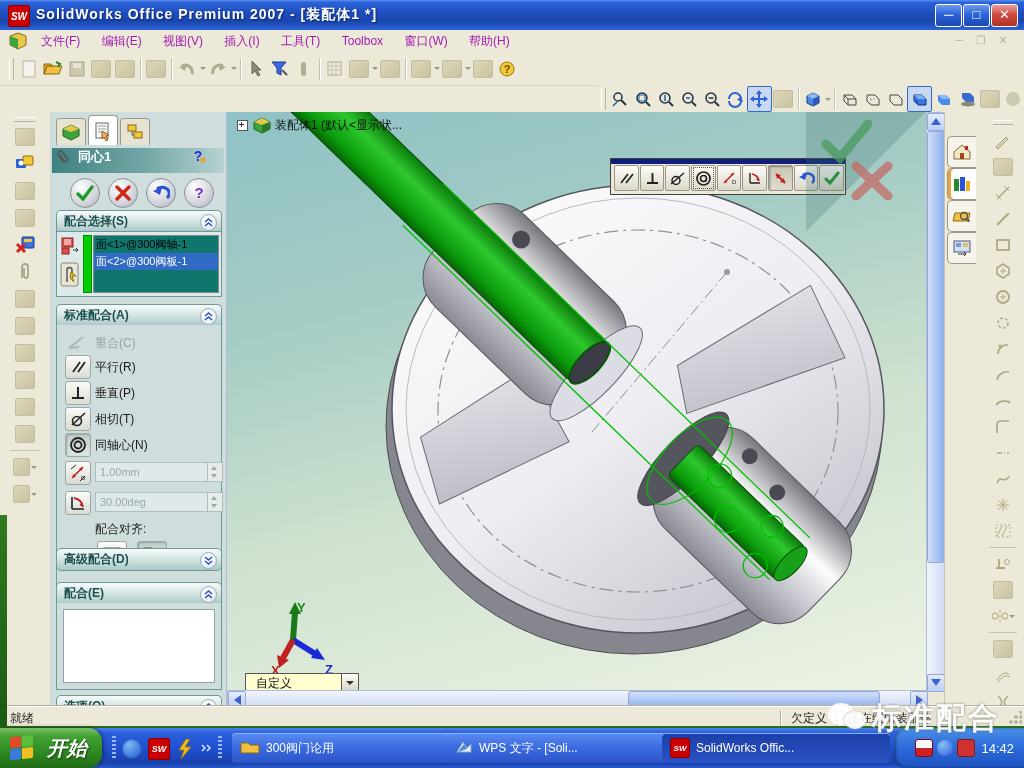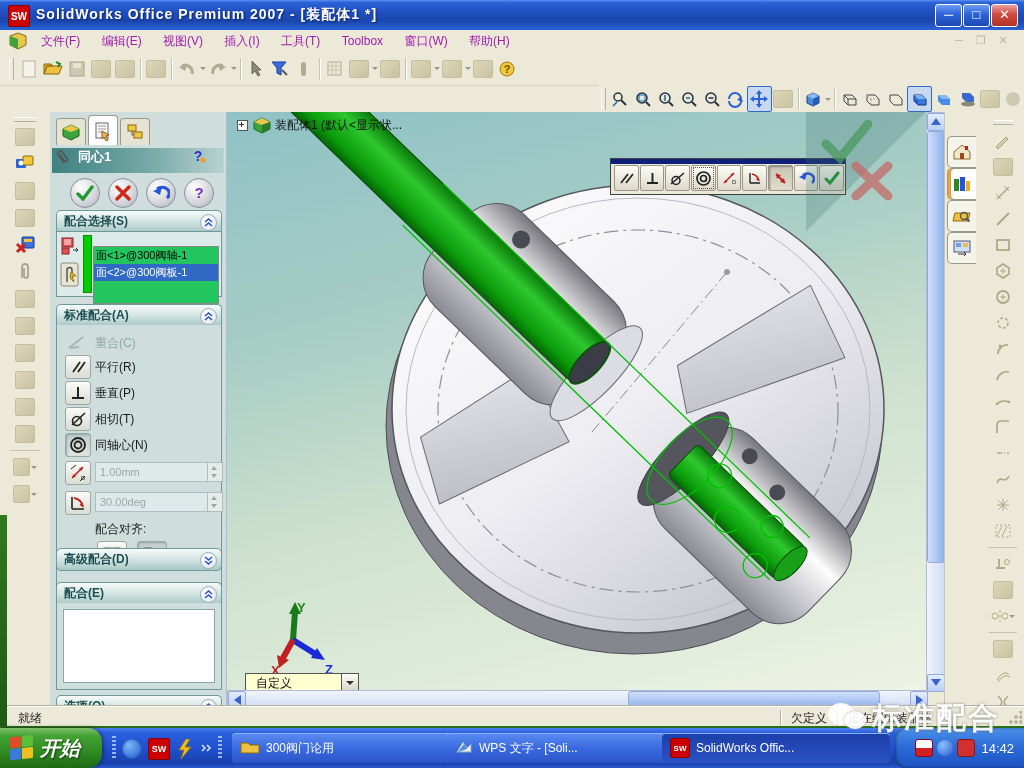--- a/index.html
+++ b/index.html
@@ -7,21 +7,21 @@
     font-family:"Liberation Sans","DejaVu Sans",sans-serif;font-size:12px;color:#222;
     background:#ece9d8;}
   .abs{position:absolute;}
   
   #titlebar{left:0;top:0;width:1024px;height:30px;
     background:linear-gradient(180deg,#5c8ef0 0%,#2b63d8 8%,#1f4fc0 40%,#1a46ad 70%,#2b63d8 100%);
     border-bottom:1px solid #0a2a80;}
   #titlebar .ttl{position:absolute;left:36px;top:6px;color:#fff;font-weight:bold;font-size:14px;
     letter-spacing:1px;text-shadow:1px 1px 2px #0a246a;white-space:nowrap;}
   .swicon{display:flex;align-items:center;justify-content:center;background:#c00;color:#fff;
-    font-weight:bold;border:1px solid #800;border-radius:2px;}
+    font-weight:bold;border:1px solid #800;border-radius:2px;font-style:italic;}
   .wbtn{position:absolute;top:4px;width:25px;height:21px;border-radius:3px;border:1px solid #fff;
     color:#fff;font-weight:bold;text-align:center;line-height:19px;font-size:13px;
     background:linear-gradient(180deg,#6f9bf2,#2b63d8 45%,#1c49b0);}
   .wbtn.close{background:linear-gradient(180deg,#eaa0a0,#d24a3e 45%,#b03328);}
   
   #menubar{left:0;top:30px;width:1024px;height:22px;background:#ece9d8;border-bottom:1px solid #d4d0c0;}
   .menuitem{display:inline-block;padding:3px 9px;color:#a21caf;font-size:12px;}
   .docbtn{position:absolute;top:3px;width:18px;height:16px;color:#b9b5a5;text-align:center;line-height:14px;font-size:11px;}
   
   #toolbar1{left:0;top:52px;width:1024px;height:33px;background:#ece9d8;border-bottom:1px solid #d8d4c4;}
@@ -112,21 +112,21 @@
   #statusbar{left:0;top:706px;width:1024px;height:22px;background:#ece9d8;border-top:1px solid #fff;
     box-shadow:0 -1px 0 #b5b2a4;display:flex;align-items:center;}
   #statusbar .cell{height:16px;line-height:16px;padding:0 10px;color:#222;font-size:12px;}
   .vdiv{width:1px;height:16px;background:#b5b2a4;box-shadow:1px 0 0 #fff;}
   
   #taskbar{left:0;top:728px;width:1024px;height:40px;
     background:linear-gradient(180deg,#4b80ee 0%,#2a60dd 12%,#1f4ecd 55%,#1941ab 88%,#2a5ad0 100%);}
   #startbtn{position:absolute;left:0;top:0;width:102px;height:40px;border-radius:0 14px 14px 0;
     background:linear-gradient(180deg,#7ebf6a 0%,#44a234 20%,#2f8a22 60%,#1f6a14 100%);
     box-shadow:1px 0 4px rgba(0,0,0,.5);display:flex;align-items:center;}
-  #startbtn .lbl{color:#fff;font-weight:bold;font-style:italic;font-size:20px;text-shadow:1px 1px 2px #14430c;margin-left:6px;}
+  #startbtn .lbl{color:#fff;font-weight:bold;font-style:italic;font-size:20px;text-shadow:1px 1px 2px #14430c;margin-left:13px;}
   .winflag{width:24px;height:24px;margin-left:10px;display:grid;grid-template-columns:11px 11px;grid-template-rows:11px 11px;gap:1px;transform:skewY(-6deg);}
   .winflag i{border-radius:1px;}
   .taskbtn{position:absolute;top:5px;height:30px;border-radius:4px;color:#fff;font-size:12px;
     background:linear-gradient(180deg,#5b8cf0,#3a6ae0 50%,#2c55c8);box-shadow:inset 0 1px 0 #8ab0f8;
     display:flex;align-items:center;padding:0 8px;white-space:nowrap;overflow:hidden;}
   .taskbtn.active{background:linear-gradient(180deg,#1c3fa8,#2a52c4);box-shadow:inset 1px 2px 3px #102а70,inset 0 0 2px #0c2a80;}
   .qlsep{position:absolute;top:8px;width:4px;height:24px;background:repeating-linear-gradient(180deg,#9ab6f4 0 2px,transparent 2px 4px);}
   #tray{position:absolute;right:0;top:0;width:130px;height:40px;border-radius:12px 0 0 12px;
     background:linear-gradient(180deg,#4a90e8 0%,#2a6ad8 50%,#1d53c0 100%);box-shadow:inset 2px 0 3px rgba(0,0,0,.35);
     display:flex;align-items:center;justify-content:flex-end;}
@@ -519,21 +519,21 @@
           <path d="M4 4h7M4 6h7M4 8h7" stroke="#fff"></path>
           <rect x="2" y="12" width="7" height="6" fill="#e05050" stroke="#902020"></rect>
           <path d="M13 14 h5 m-2 -2 l2 2 -2 2" stroke="#333" fill="none"></path>
         </svg>
       <svg class="abs" style="left:3px;top:30px;" width="20" height="26">
           <rect x="1" y="1" width="17" height="23" rx="2" fill="#e8e4d4" stroke="#8a8876"></rect>
           <path d="M7 20 V8 a2.5 2.5 0 0 1 5 0 v9" fill="none" stroke="#555" stroke-width="1.5"></path>
           <polygon points="11,10 16,14 12,14 14,20 10,16" fill="#f0c020" stroke="#907010"></polygon>
         </svg>
       <div class="abs" style="left:26px;top:3px;width:7px;height:56px;background:#00cc00;border:1px solid #009000;"></div>
-      <div class="abs" style="left:36px;top:14px;width:124px;height:56px;background:#22c55e;border:1px solid #888;">
+      <div class="abs" style="left:36px;top:3px;width:124px;height:56px;background:#0f766e;border:1px solid #888;">
         <div style="height:17px;line-height:17px;padding-left:2px;color:#000;font-size:11px;white-space:nowrap;overflow:hidden;">面&lt;1&gt;@300阀轴-1</div>
         <div style="height:17px;line-height:17px;padding-left:2px;background:#316ac5;color:#fff;font-size:11px;white-space:nowrap;overflow:hidden;">面&lt;2&gt;@300阀板-1</div>
       </div>
     </div>
 
     <div class="secth" style="top:192px;">
       <b>标准配合(A)</b>
       <div class="chevbtn">
           <svg width="11" height="11">
             <path d="M2 5 L5.5 2 L9 5 M2 9 L5.5 6 L9 9" fill="none" stroke="#2a52c8" stroke-width="1.6"></path>
@@ -1013,21 +1013,21 @@
         </div>
       <div class="tbi">
           <svg width="12" height="10">
             <path d="M2 1 L6 4 L10 1 M2 6 L6 9 L10 6" fill="none" stroke="#8a8876" stroke-width="1.4"></path>
           </svg>
         </div>
     </div>
   </div>
 
   <div class="abs" id="statusbar">
-    <div class="cell" style="flex:1;margin-left:8px;">就绪</div>
+    <div class="cell" style="flex:1;">就绪</div>
     <div class="vdiv"></div>
     <div class="cell">欠定义</div>
     <div class="vdiv"></div>
     <div class="cell" style="width:150px;">正在编辑装配体</div>
     <div style="width:14px;height:14px;margin-right:2px;background:
       radial-gradient(circle at 3px 11px,#b5b2a4 1.5px,transparent 2px),
       radial-gradient(circle at 8px 11px,#b5b2a4 1.5px,transparent 2px),
       radial-gradient(circle at 13px 11px,#b5b2a4 1.5px,transparent 2px),
       radial-gradient(circle at 8px 6px,#b5b2a4 1.5px,transparent 2px),
       radial-gradient(circle at 13px 6px,#b5b2a4 1.5px,transparent 2px),

